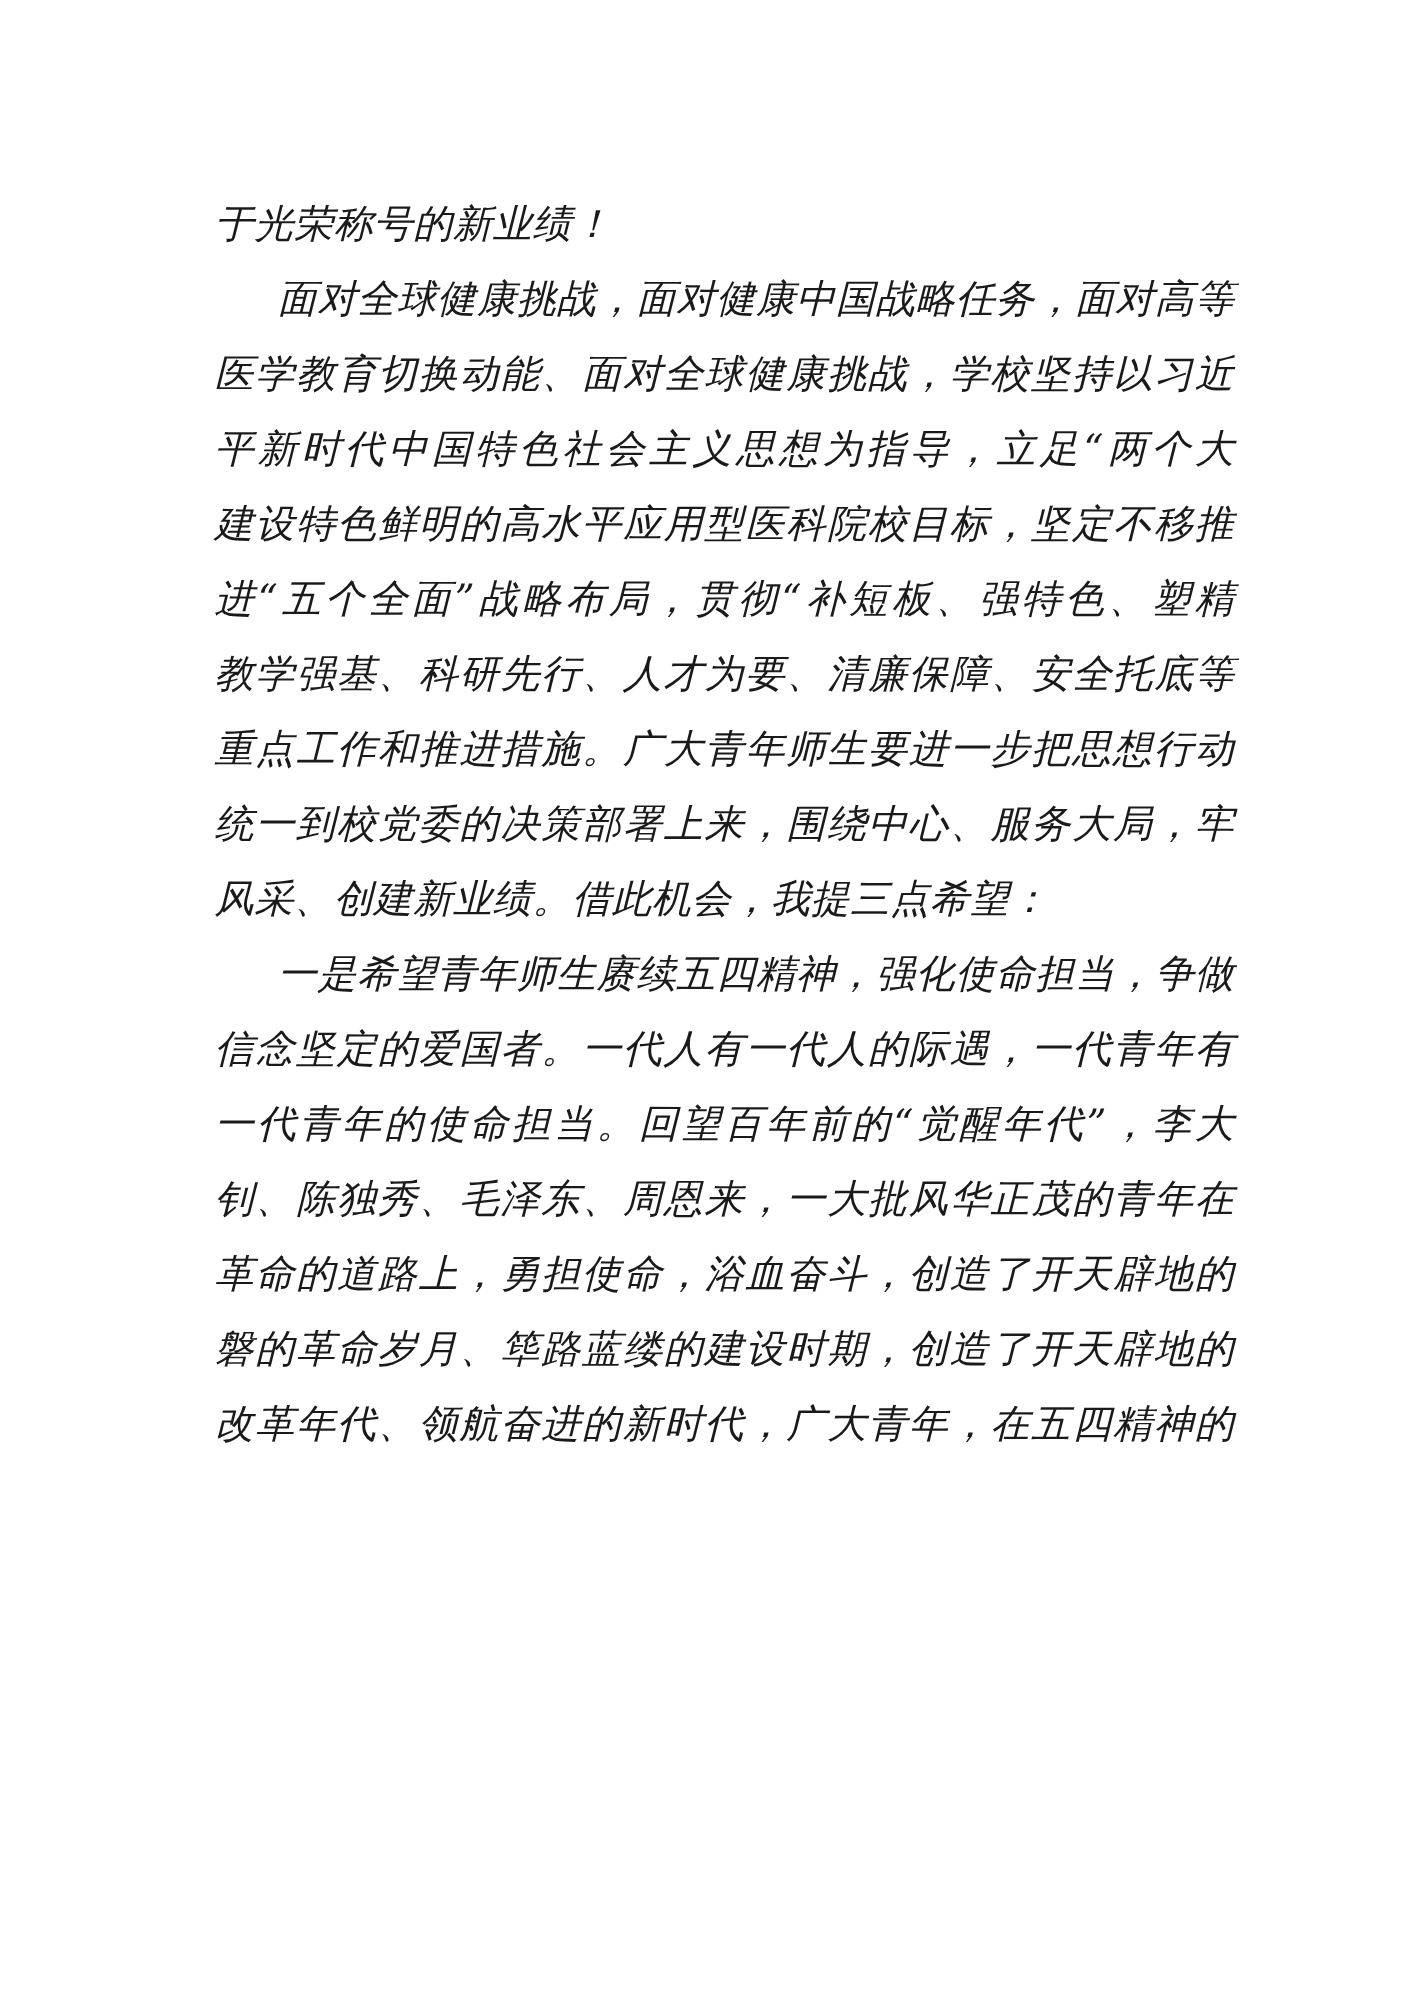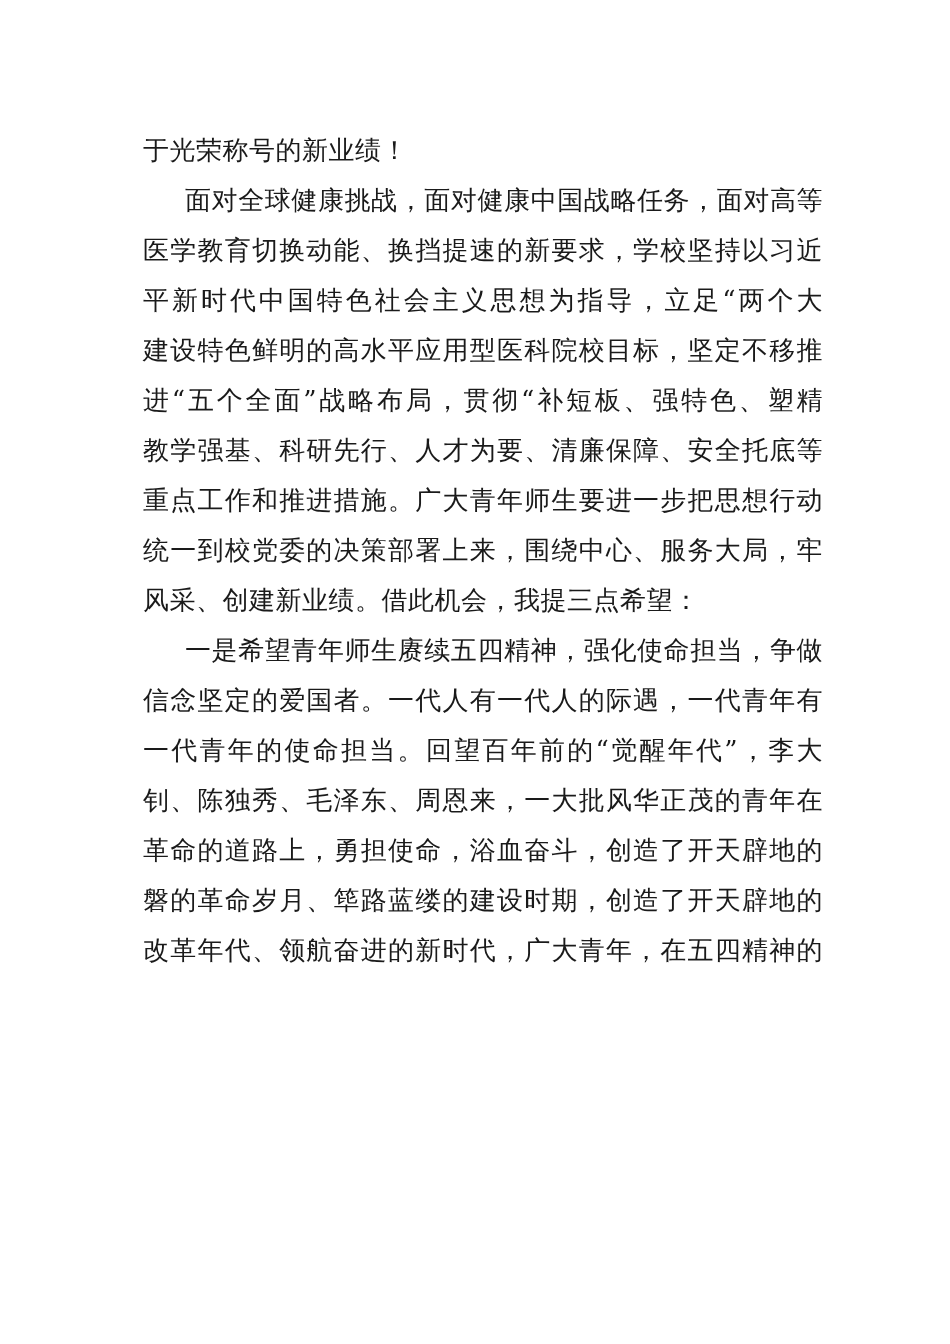--- a/index.html
+++ b/index.html
@@ -11,20 +11,21 @@
     height: 1344px;
     background: #ffffff;
     overflow: hidden;
   }
   .page {
     box-sizing: border-box;
     width: 950px;
     height: 1344px;
     padding: 125px 127px 0 143px;
     background: #ffffff;
+    font-style: italic;
   }
   .text-body {
     width: 680px;
   }
   .line {
     font-family: "DejaVu Serif", "Liberation Serif", serif;
     font-size: 26px;
     line-height: 50px;
     color: #1a1a1a;
     text-align: justify;
@@ -38,21 +39,21 @@
     text-indent: 42px;
   }
 </style>
 </head>
 <body style="background: rgb(255, 255, 255);">
 
 <div class="page">
   <div class="text-body" style="color: rgb(26, 26, 26);">
       <div class="line para-end">于光荣称号的新业绩！</div>
       <div class="line para-start">面对全球健康挑战，面对健康中国战略任务，面对高等</div>
-      <div class="line">医学教育切换动能、换挡提速的新要求，学校坚持以习近</div>
+      <div class="line">医学教育切换动能、面对全球健康挑战，学校坚持以习近</div>
       <div class="line">平新时代中国特色社会主义思想为指导，立足“两个大</div>
       <div class="line">建设特色鲜明的高水平应用型医科院校目标，坚定不移推</div>
       <div class="line">进“五个全面”战略布局，贯彻“补短板、强特色、塑精</div>
       <div class="line">教学强基、科研先行、人才为要、清廉保障、安全托底等</div>
       <div class="line">重点工作和推进措施。广大青年师生要进一步把思想行动</div>
       <div class="line">统一到校党委的决策部署上来，围绕中心、服务大局，牢</div>
       <div class="line para-end">风采、创建新业绩。借此机会，我提三点希望：</div>
       <div class="line para-start">一是希望青年师生赓续五四精神，强化使命担当，争做</div>
       <div class="line">信念坚定的爱国者。一代人有一代人的际遇，一代青年有</div>
       <div class="line">一代青年的使命担当。回望百年前的“觉醒年代”，李大</div>

